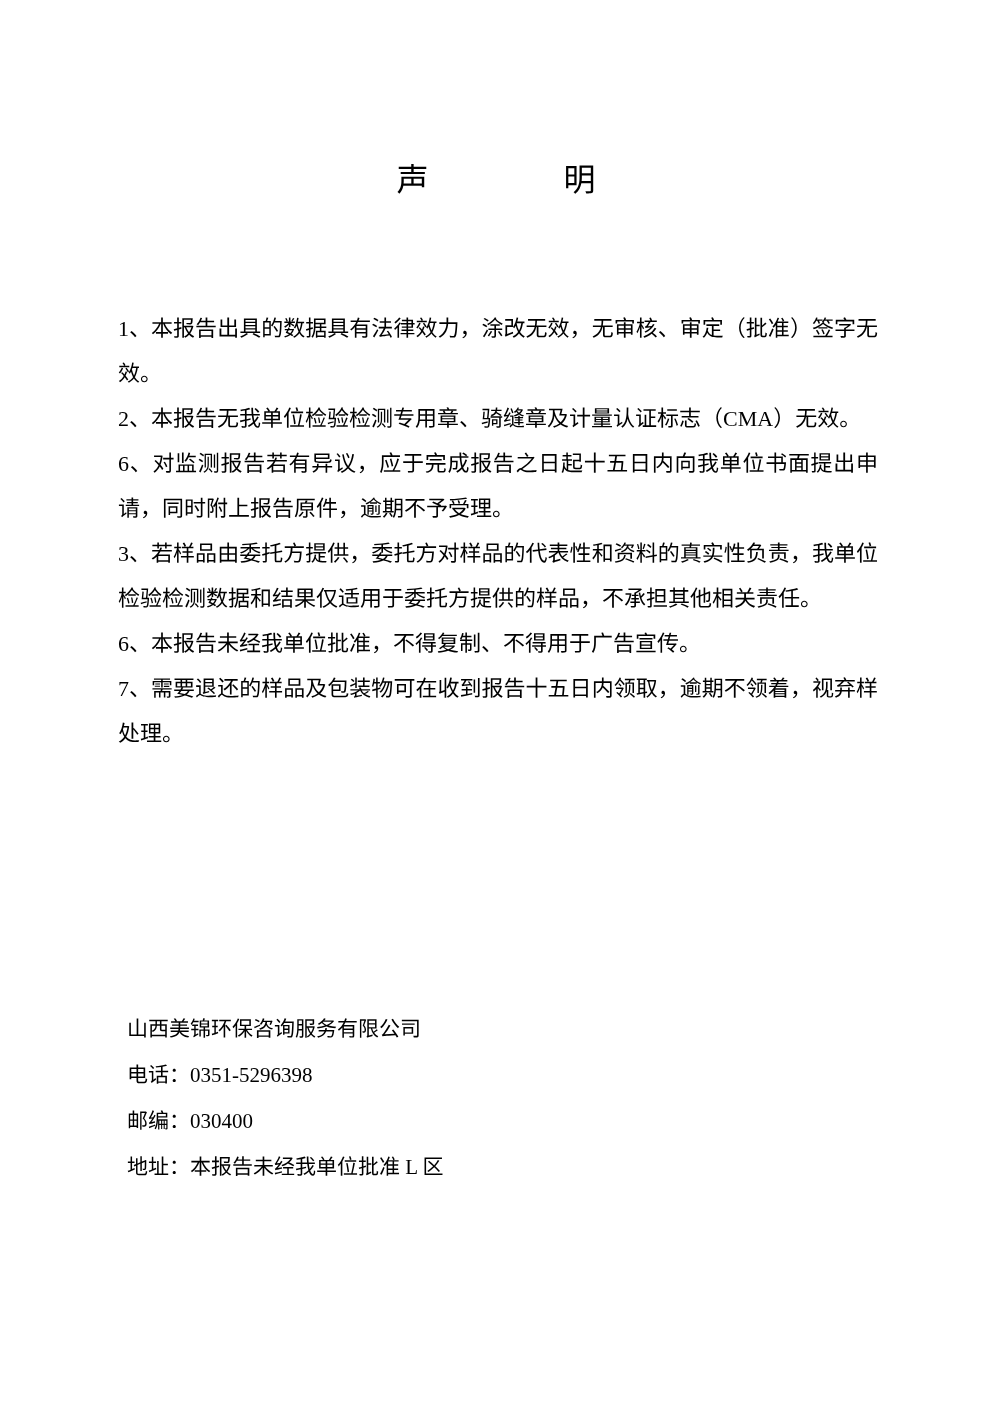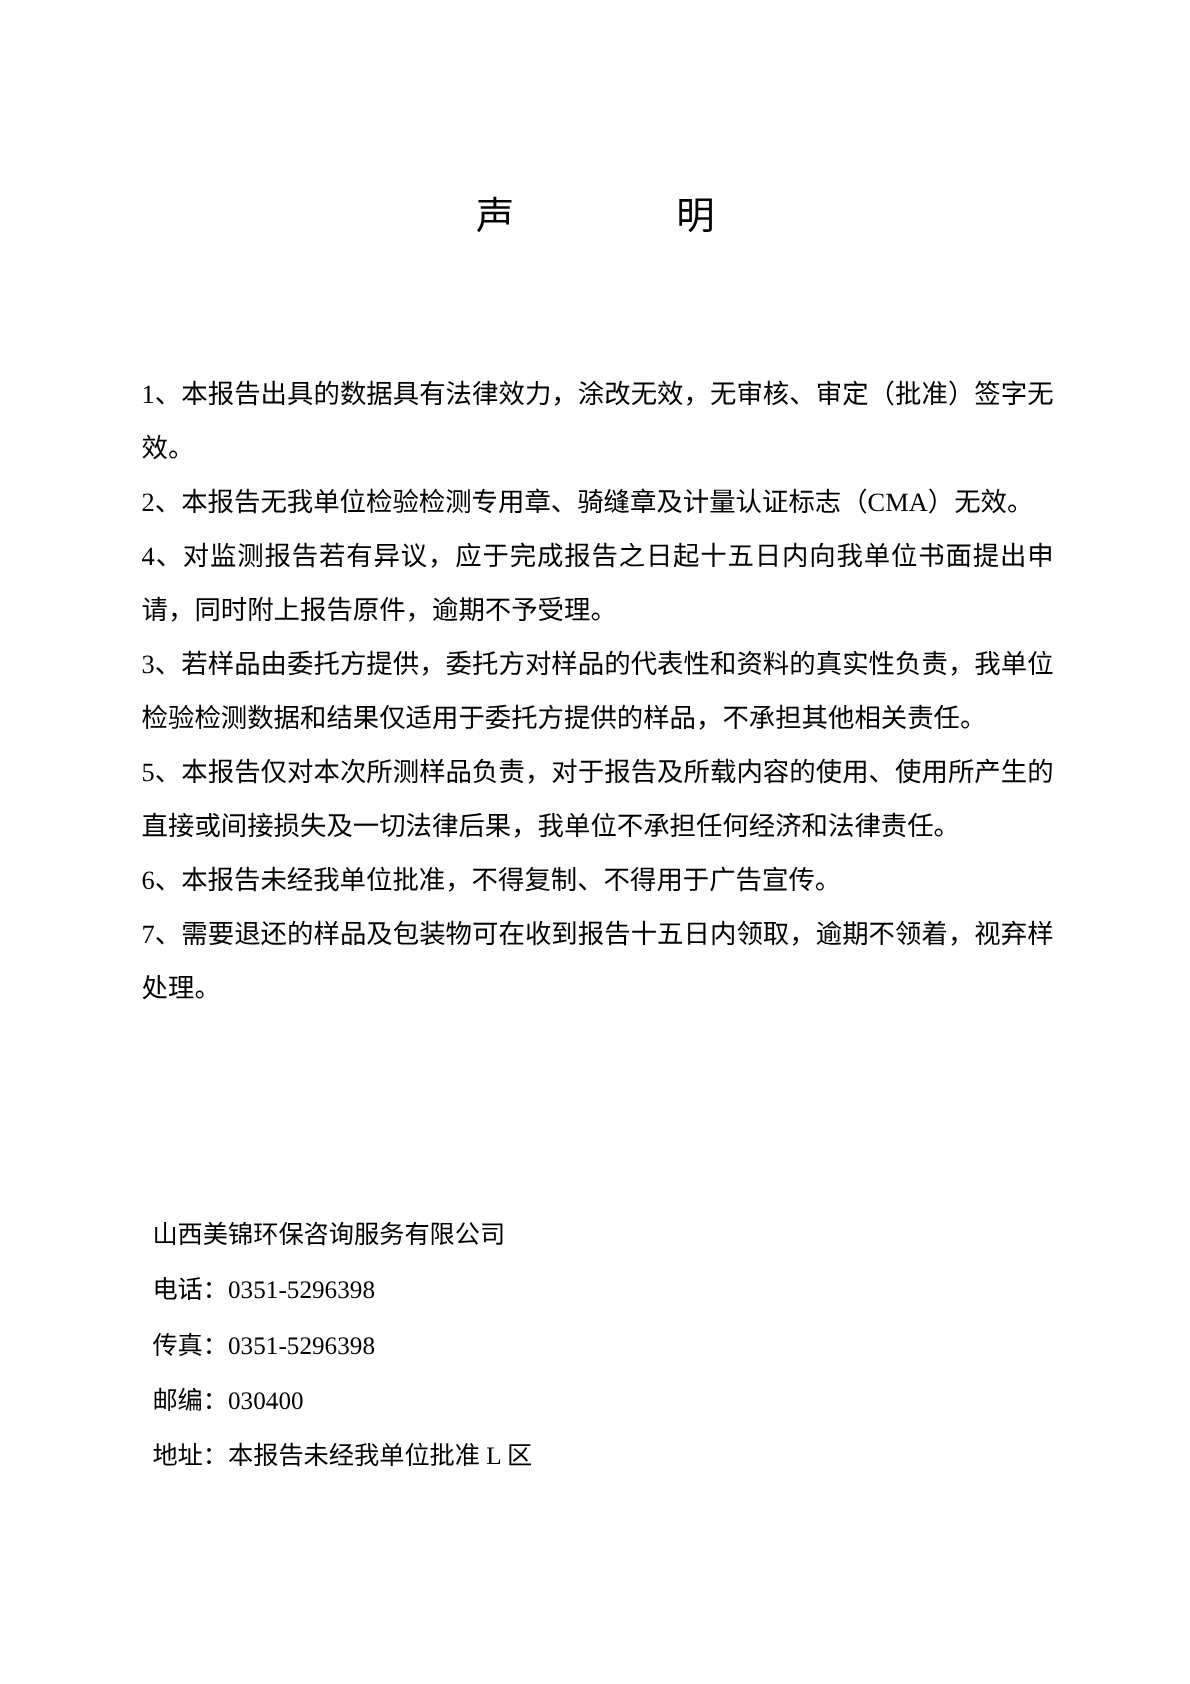--- a/index.html
+++ b/index.html
@@ -59,28 +59,26 @@
 </head>
 <body>
 
 <div class="page">
 
   <div class="doc-title">声明</div>
 
   <div class="statement-body">
     <p>1、本报告出具的数据具有法律效力，涂改无效，无审核、审定（批准）签字无效。</p>
     <p>2、本报告无我单位检验检测专用章、骑缝章及计量认证标志（CMA）无效。</p>
-    <p>4、对监测报告若有异议，应于完成报告之日起十五日内向我单位书面提出申请，同时附上报告原件，逾期不予受理。</p>
+    <p>6、对监测报告若有异议，应于完成报告之日起十五日内向我单位书面提出申请，同时附上报告原件，逾期不予受理。</p>
     <p>3、若样品由委托方提供，委托方对样品的代表性和资料的真实性负责，我单位检验检测数据和结果仅适用于委托方提供的样品，不承担其他相关责任。</p>
-    <p>5、本报告仅对本次所测样品负责，对于报告及所载内容的使用、使用所产生的直接或间接损失及一切法律后果，我单位不承担任何经济和法律责任。</p>
     <p>6、本报告未经我单位批准，不得复制、不得用于广告宣传。</p>
     <p>7、需要退还的样品及包装物可在收到报告十五日内领取，逾期不领着，视弃样处理。</p>
   </div>
 
   <div class="footer-block">
     <p>山西美锦环保咨询服务有限公司</p>
     <p><span>电话：</span><span>0351-5296398</span></p>
-    <p><span>传真：</span><span>0351-5296398</span></p>
     <p><span>邮编：</span><span>030400</span></p>
     <p><span>地址：</span><span>本报告未经我单位批准 L 区</span></p>
   </div>
 
 </div>
 
 </body></html>

